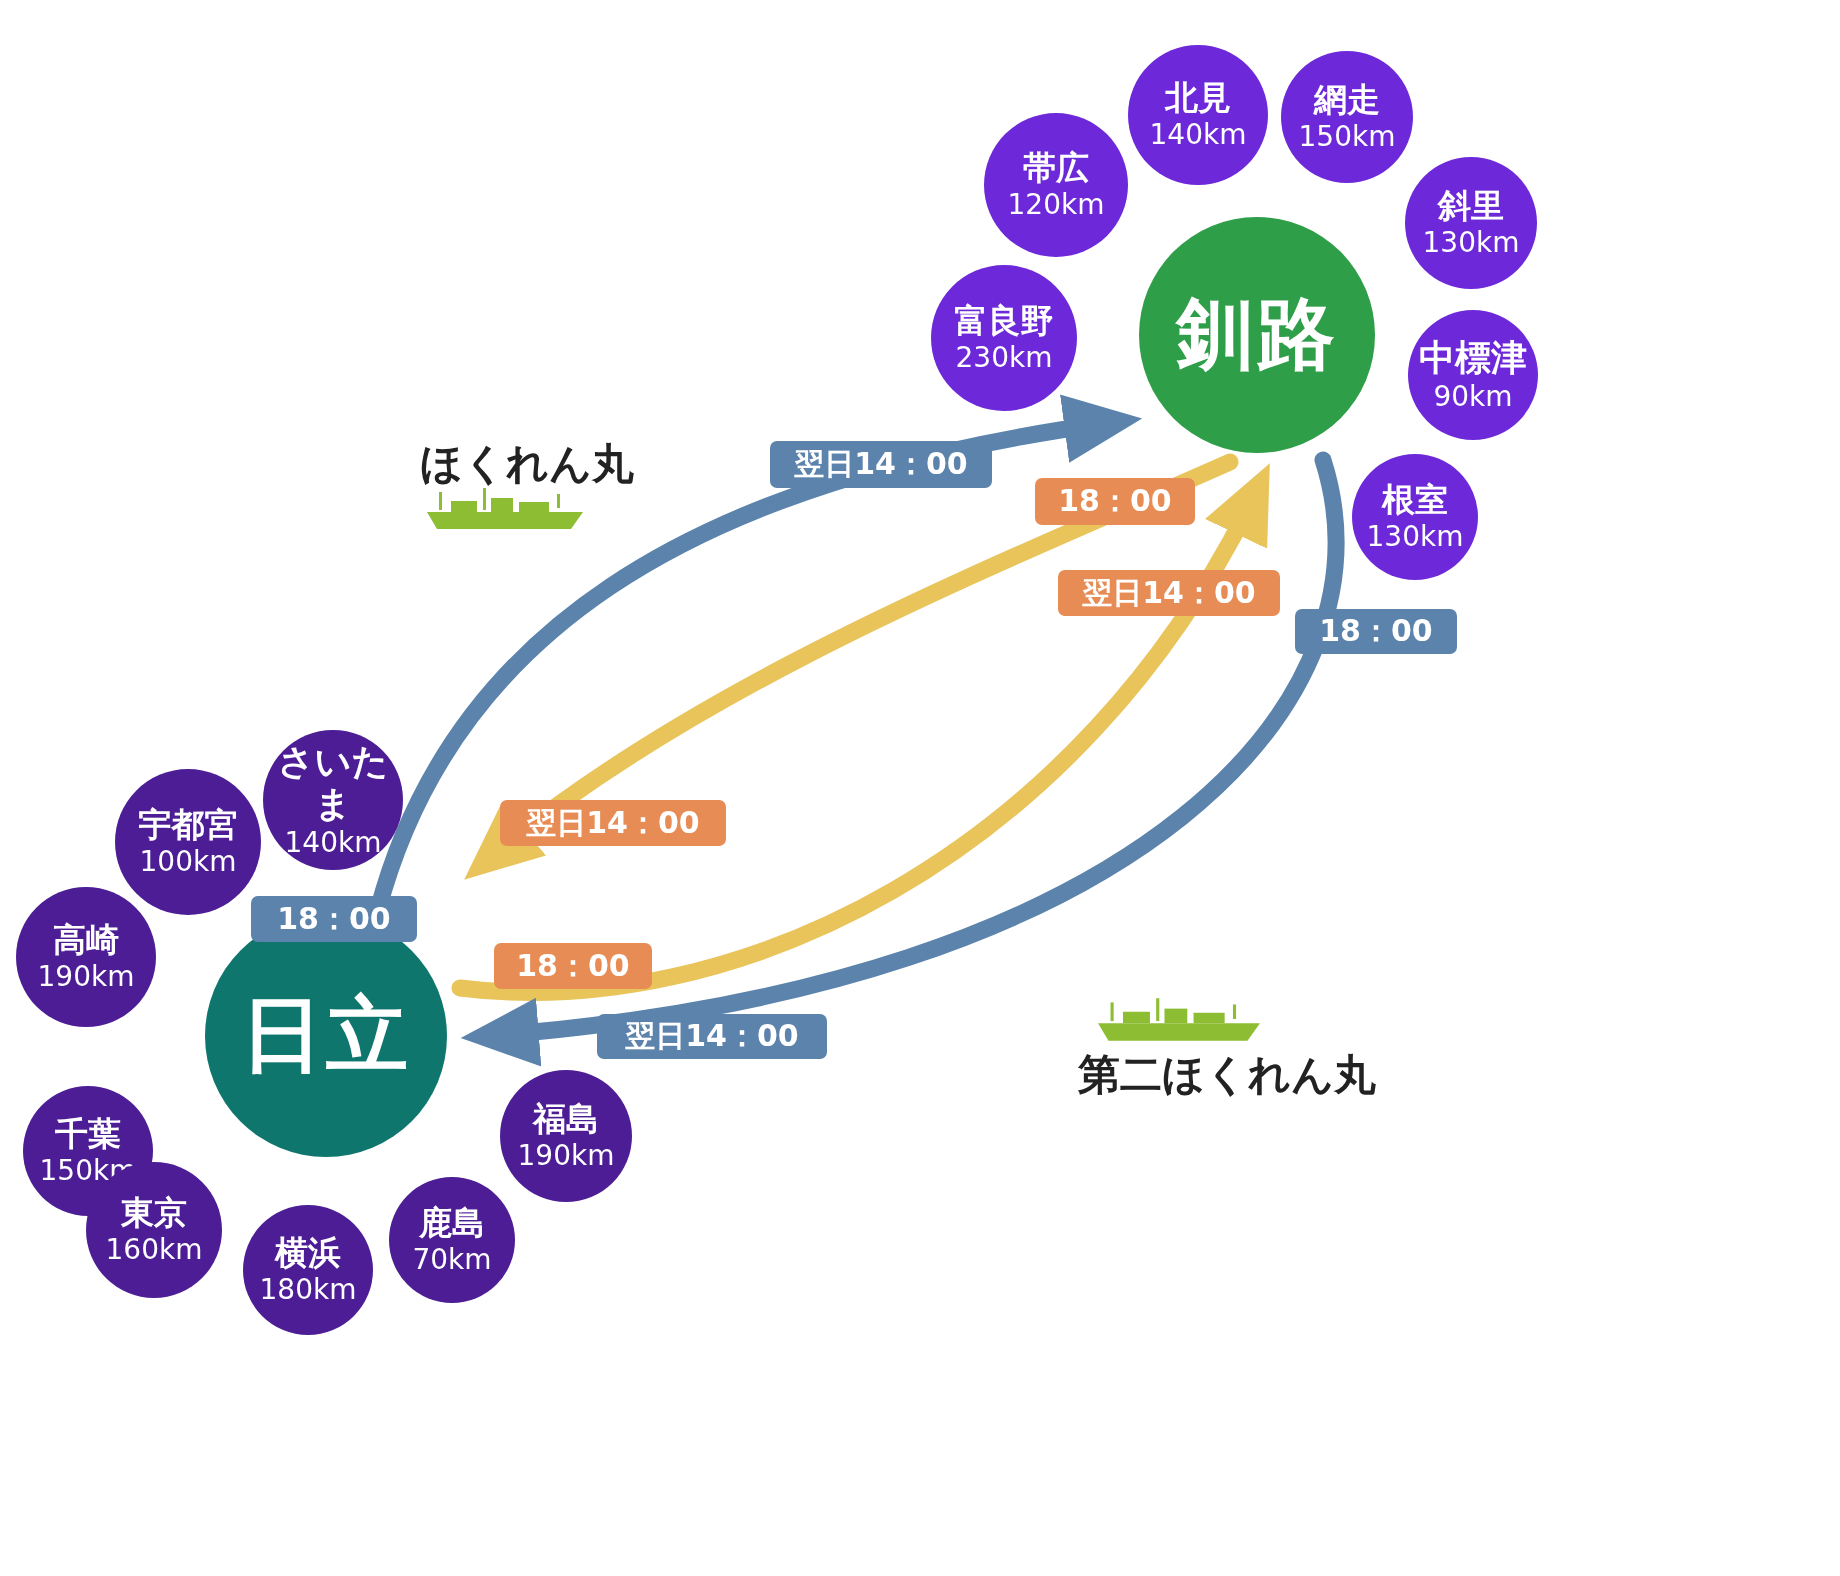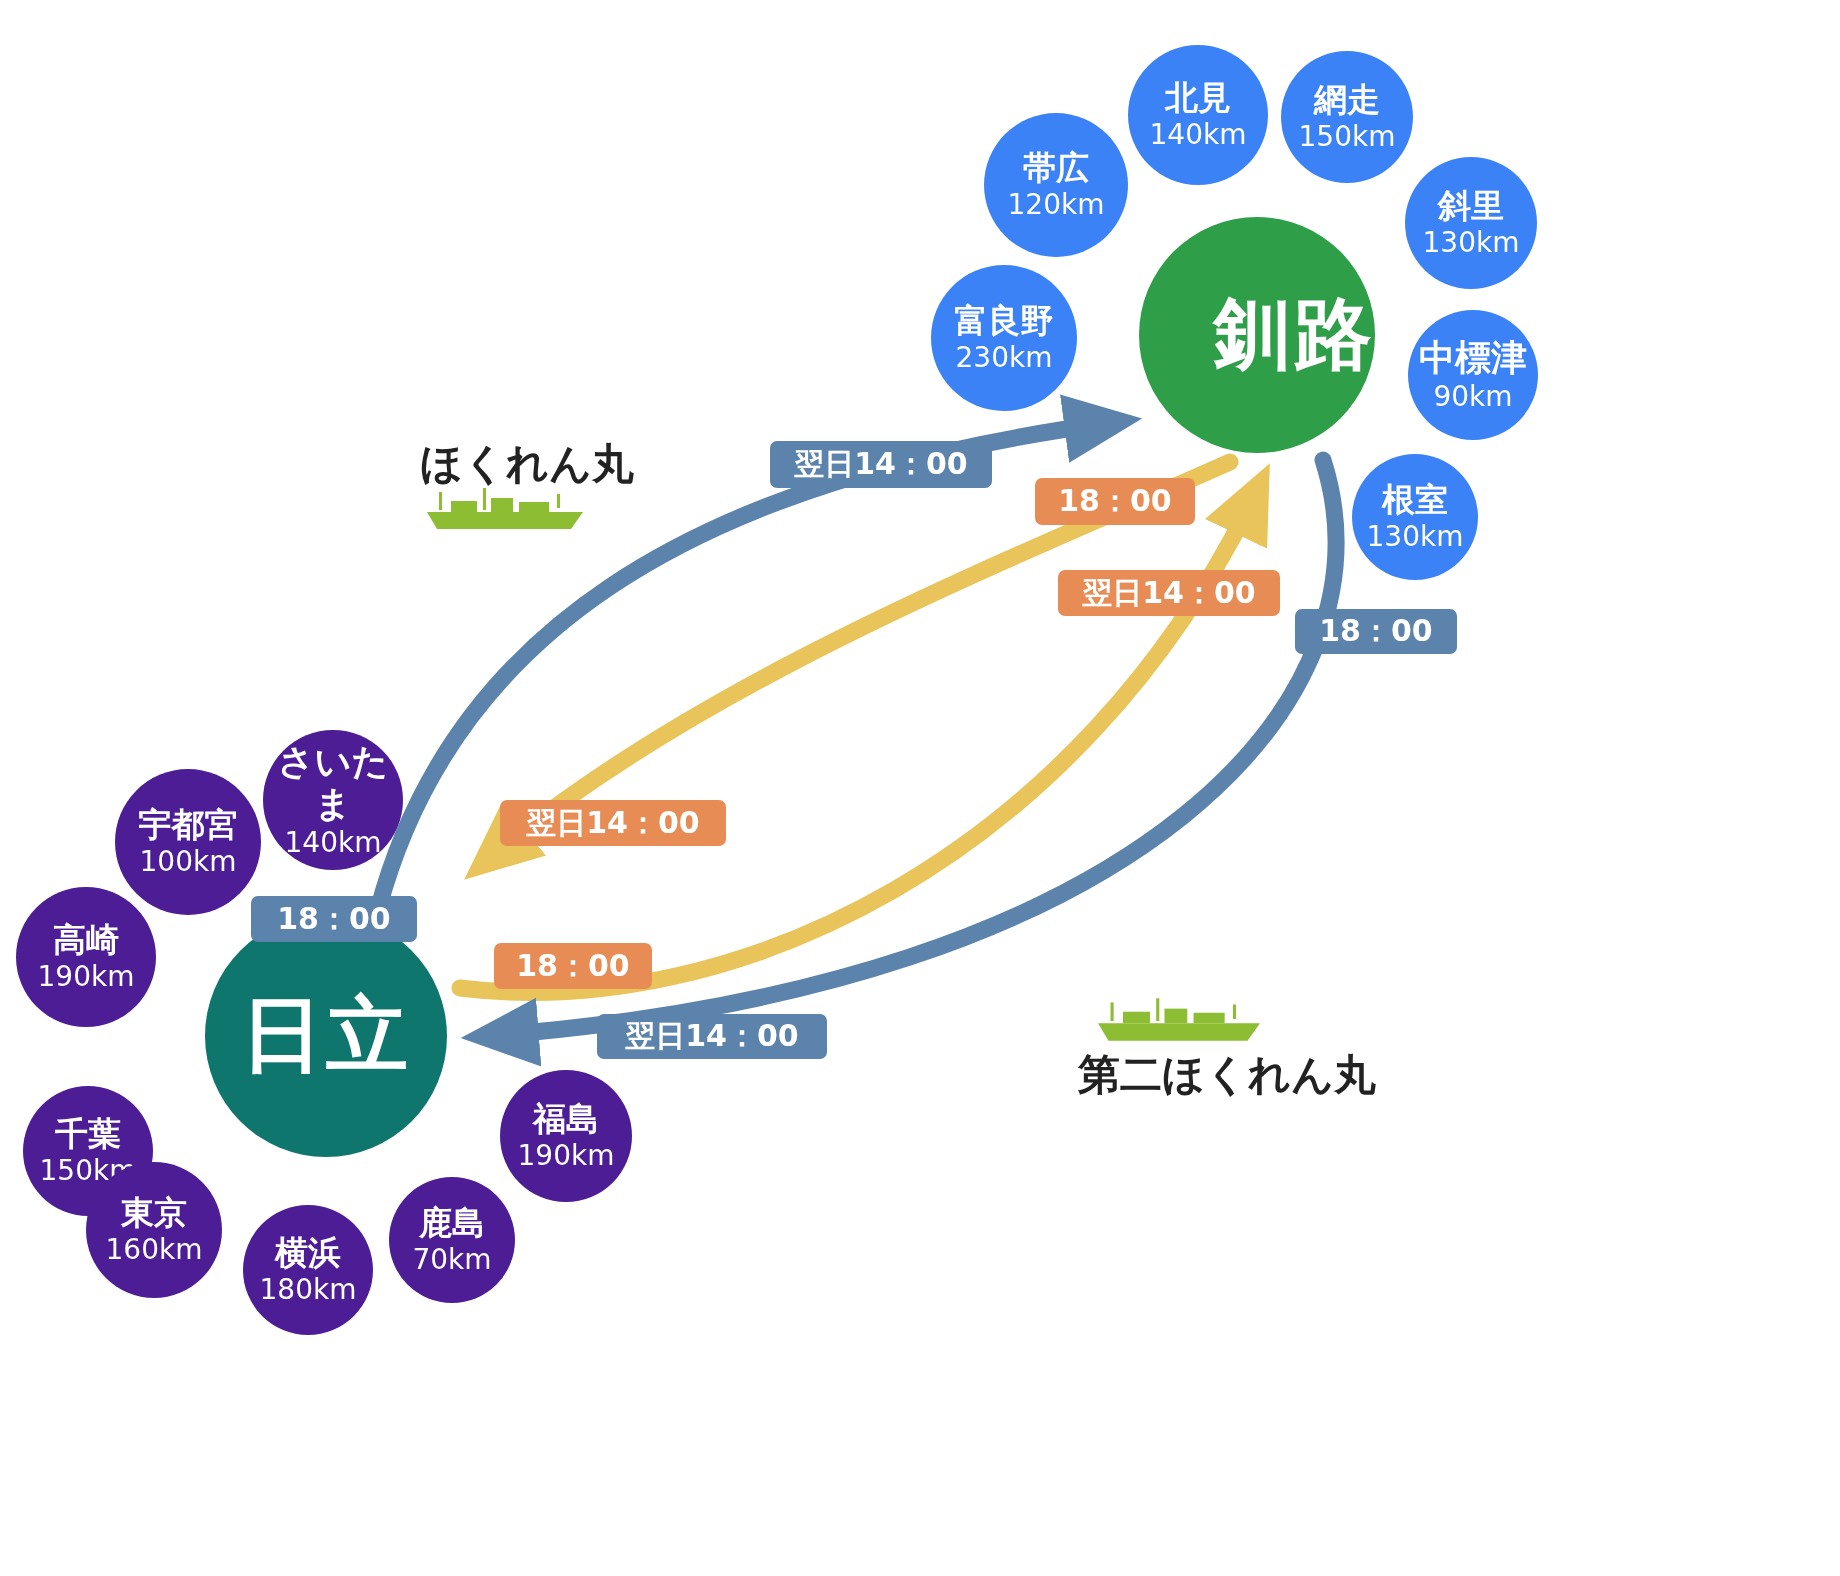--- a/index.html
+++ b/index.html
@@ -6,27 +6,27 @@
   html,body { background:#ffffff; font-family:"DejaVu Sans", sans-serif; }
   .canvas { position:relative; width:1840px; height:1576px; background:#ffffff; overflow:hidden; }
 
   .routes { position:absolute; left:0; top:0; }
   .route { fill:none; stroke-linecap:round; }
   .route.blue   { stroke:#5b83ac; stroke-width:17; }
   .route.yellow { stroke:#e8c45a; stroke-width:17; }
 
   .hub { position:absolute; border-radius:50%; color:#ffffff; font-weight:bold;
          display:flex; align-items:center; justify-content:center; letter-spacing:3px; }
-  .hub.kushiro { background:#2f9e49; font-size:78px;justify-content:flex-end; }
+  .hub.kushiro { background:#2f9e49; font-size:78px; }
   .hub.hitachi { background:#0f766e; font-size:82px; }
 
   .sat { position:absolute; border-radius:50%; color:#ffffff; font-weight:bold;
          display:flex; flex-direction:column; align-items:center; justify-content:center;
          text-align:center; line-height:1.18; }
-  .k-sat { background:#3b82f6; }
+  .k-sat { background:#6d28d9; }
   .h-sat { background:#4c1d95; }
   .sat-name { font-size:33px; }
   .sat-small .sat-name { font-size:36px; }
   .sat-dist { font-size:28px; font-weight:normal; }
 
   .badge { position:absolute; border-radius:7px; color:#ffffff; font-weight:bold; font-size:30px;
            display:flex; align-items:center; justify-content:center; white-space:nowrap; }
   .badge.blue   { background:#5b83ac; }
   .badge.orange { background:#e88c55; }
 

